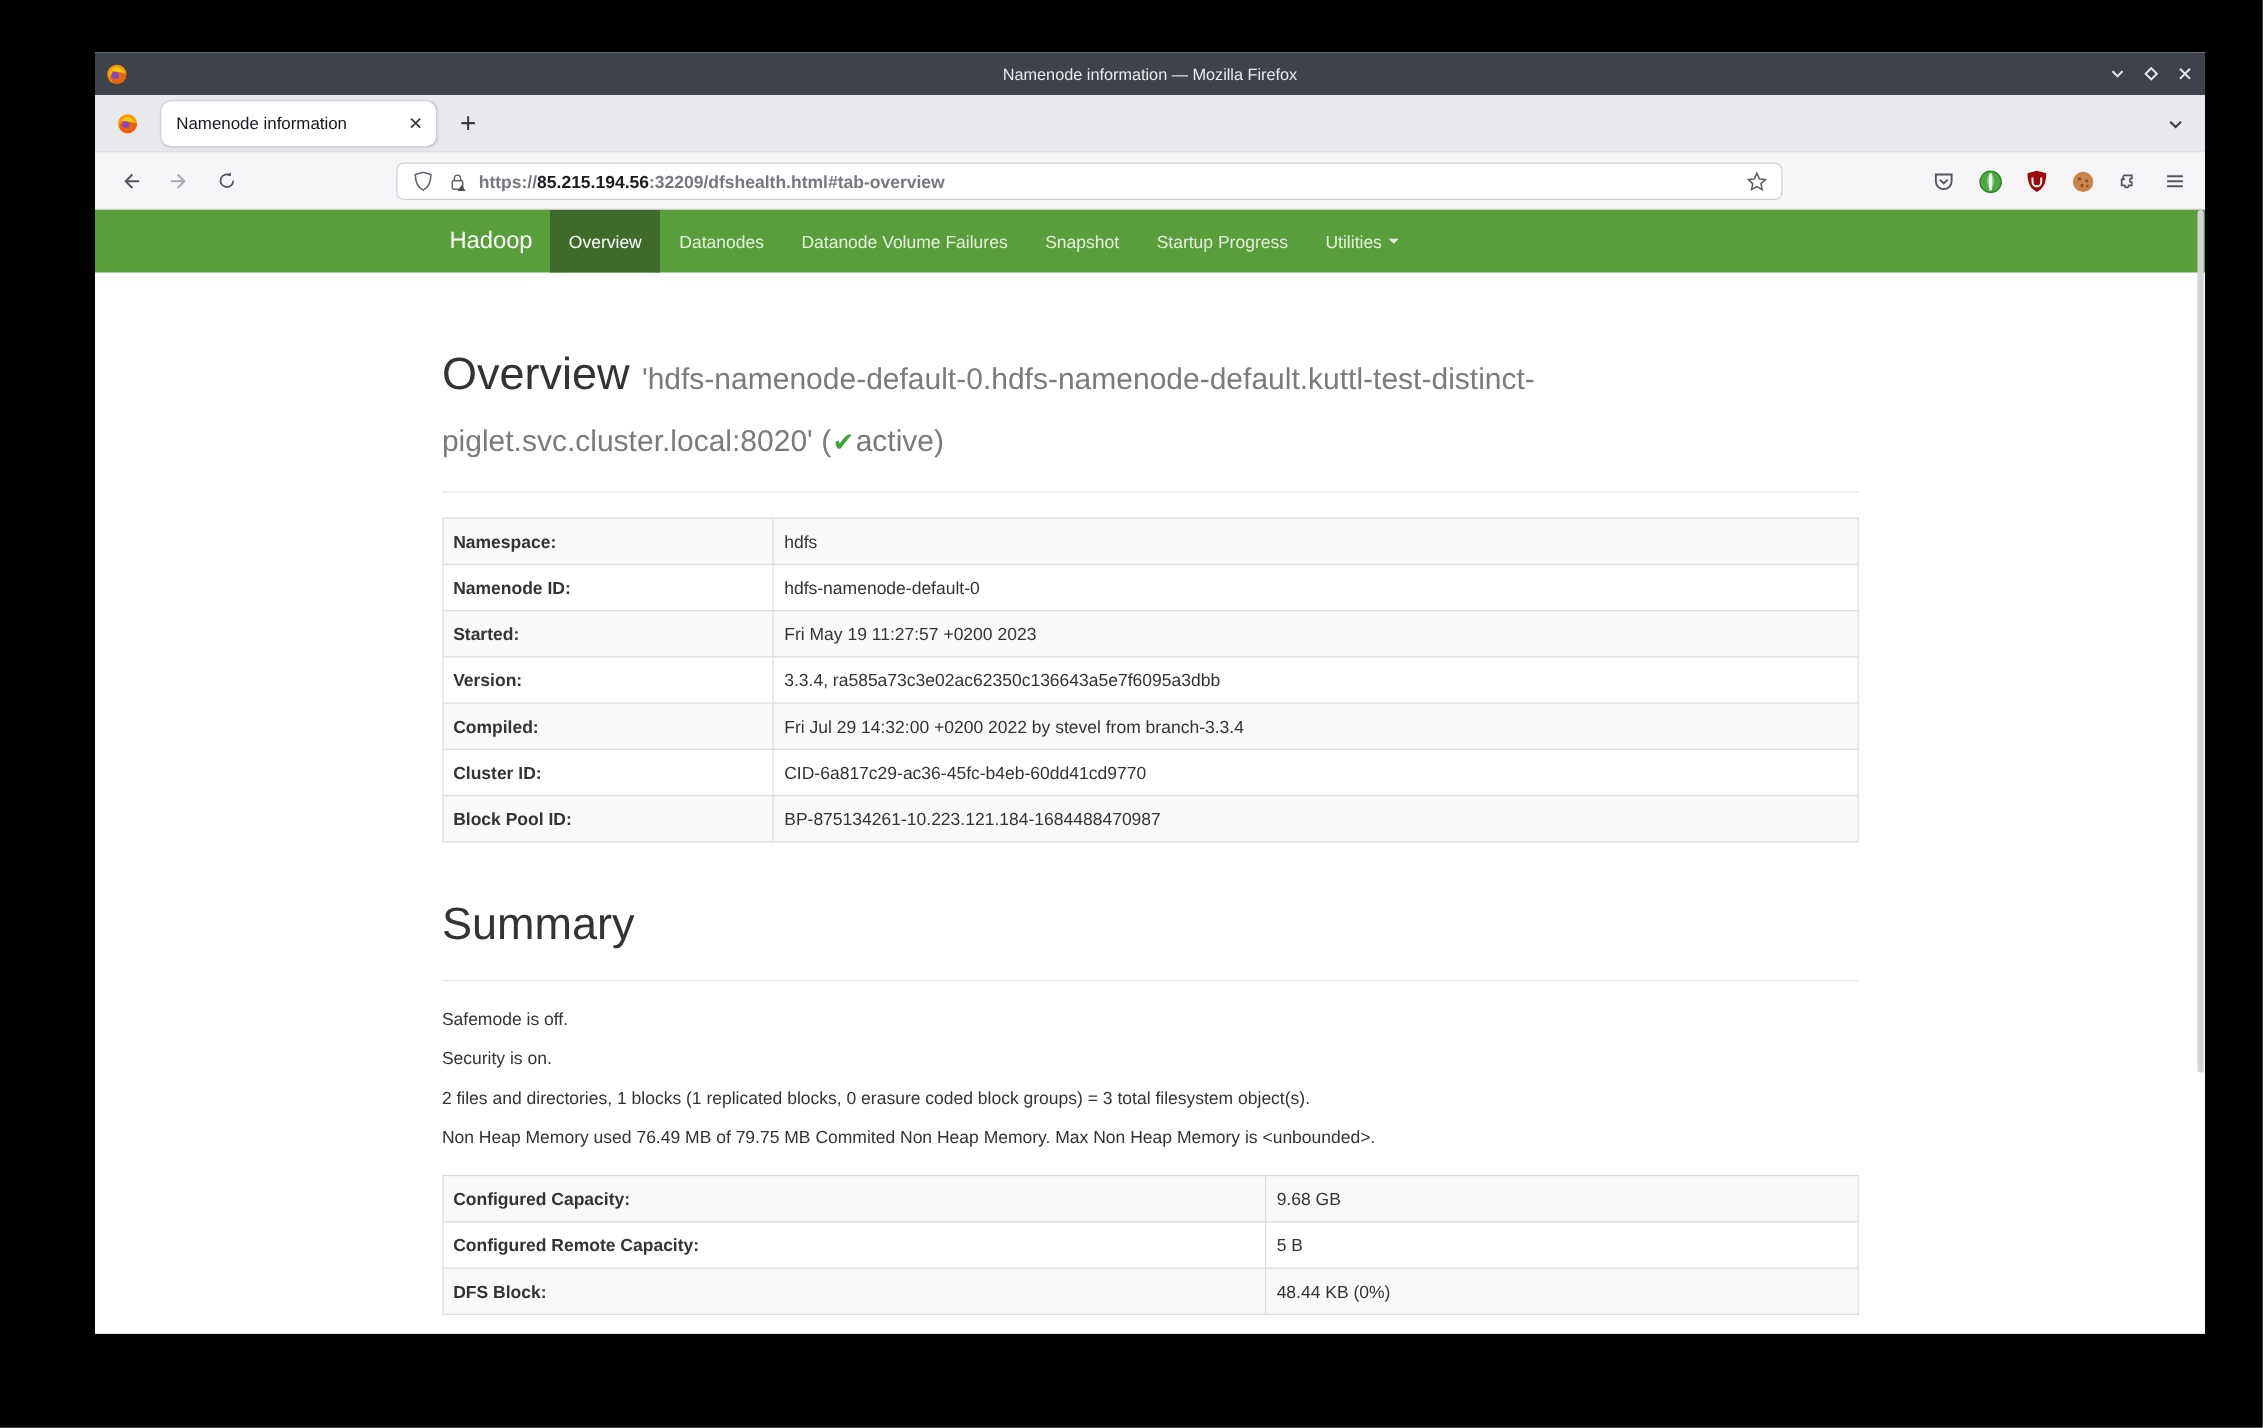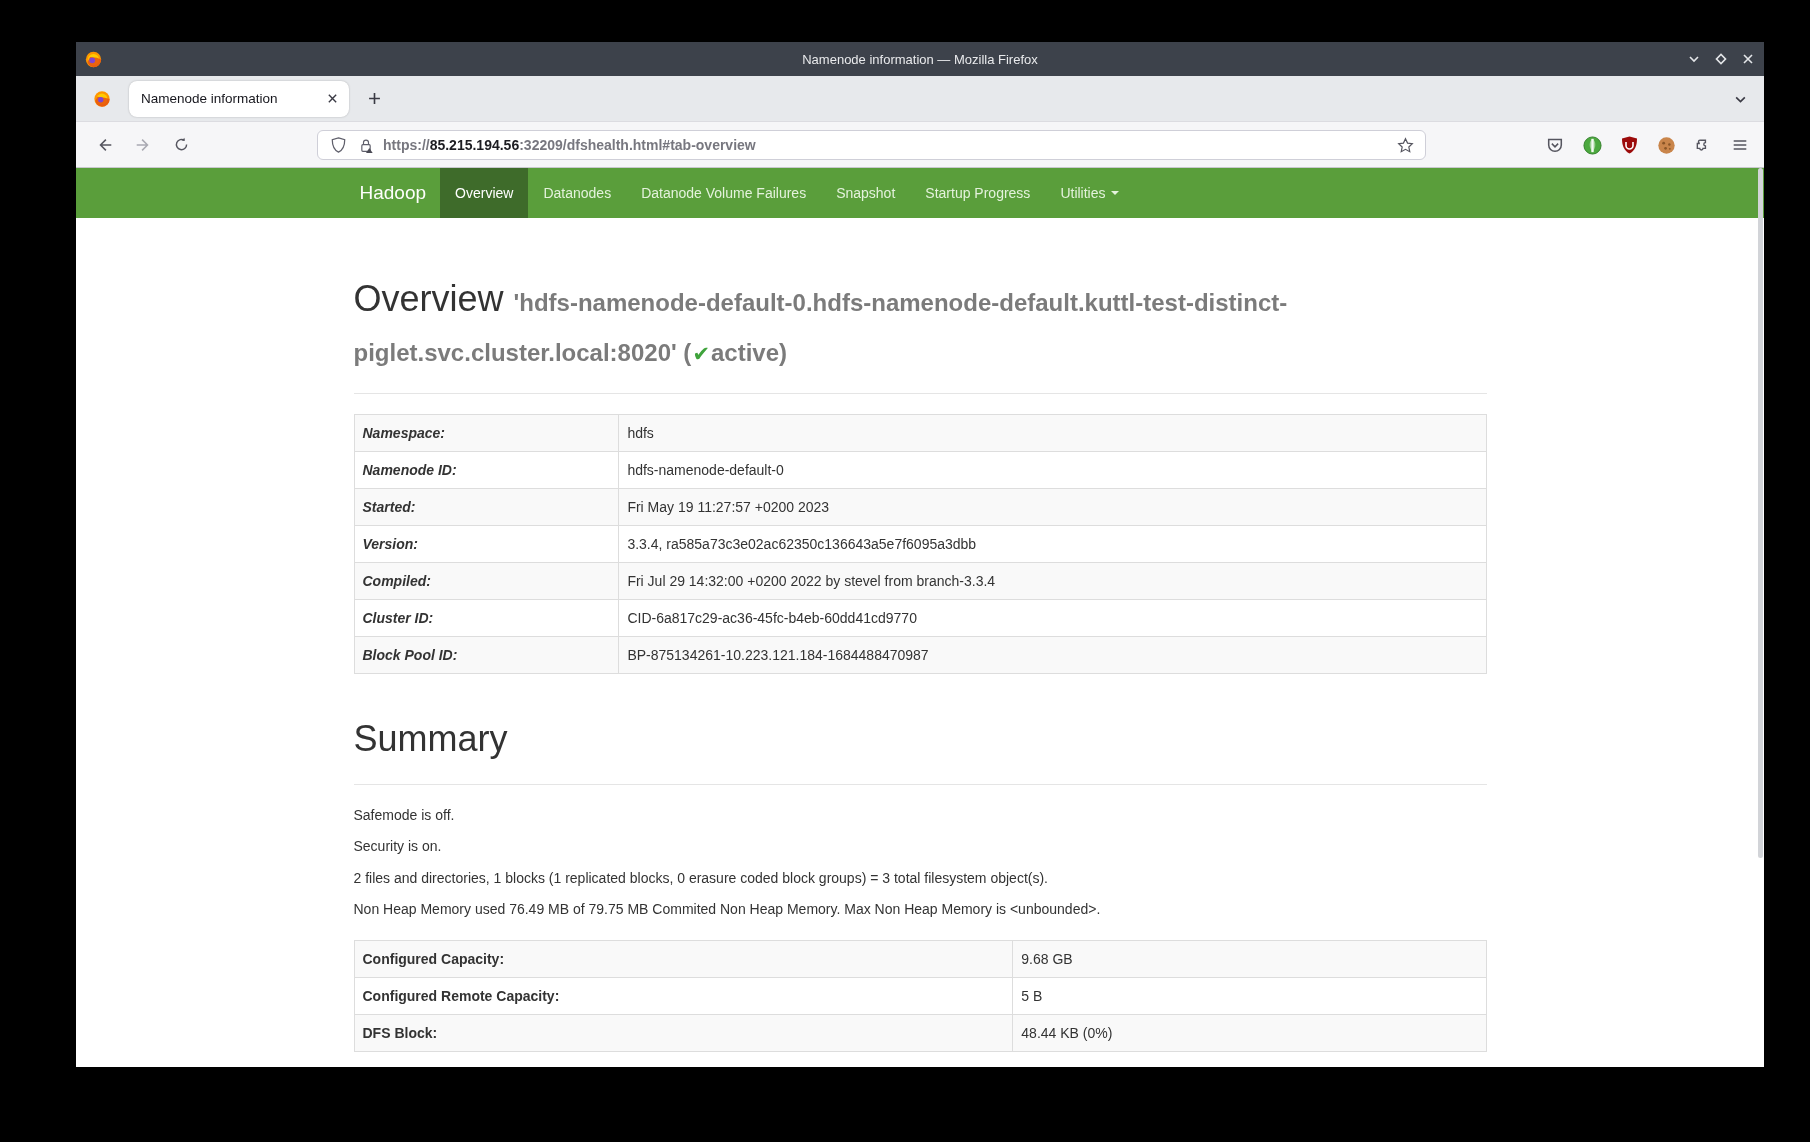--- a/index.html
+++ b/index.html
@@ -83,30 +83,30 @@
   .navitem {
     color:#e4f2dc; font-size:14px; line-height:50px; padding:0 15px;
     text-decoration:none; white-space:nowrap; display:flex; align-items:center; gap:5px;
   }
   .navitem.active { background:#3e6b2a; color:#fff; }
   .caret { display:inline-block; width:0; height:0; border-left:4px solid transparent; border-right:4px solid transparent; border-top:4px solid currentColor; }
 
   .container { width:1133px; margin:0 auto; color:#333; }
 
   h1 { font-size:36px; font-weight:500; color:#333; line-height:1.38; margin-top:56px; letter-spacing:0; }
-  h1 small { font-size:24px; font-weight:700; color:#7b7b7b; line-height:1.45; }
+  h1 small { font-size:24px; font-weight:400; color:#7b7b7b; line-height:1.45; }
   h1.summary { margin-top:40px; }
   .check { color:#3fa33c; font-size:21px; padding:0 1px; }
   hr { border:none; border-top:1px solid #e5e5e5; margin:20px 0; }
 
   table { width:100%; border-collapse:collapse; margin-bottom:20px; font-size:14px; }
   td { border:1px solid #ddd; padding:8px; line-height:1.43; color:#333; }
   tr:nth-child(odd) td { background:#f9f9f9; }
   td.lbl { font-weight:bold; }
-  .info-tbl td.lbl { width:23.4%;font-style:italic; }
+  .info-tbl td.lbl { width:23.4%; }
   .cap-tbl td.lbl { width:58.2%; }
 
   p.sline { font-size:14px; line-height:1.45; margin:0 0 11px; color:#333; }
   .paras { margin-bottom:21px; }
 
   .scrollbar-thumb {
     position:absolute; right:1px; top:0; width:5px; height:690px;
     background:#d2d4d8; border-radius:3px;
   }
 </style>

